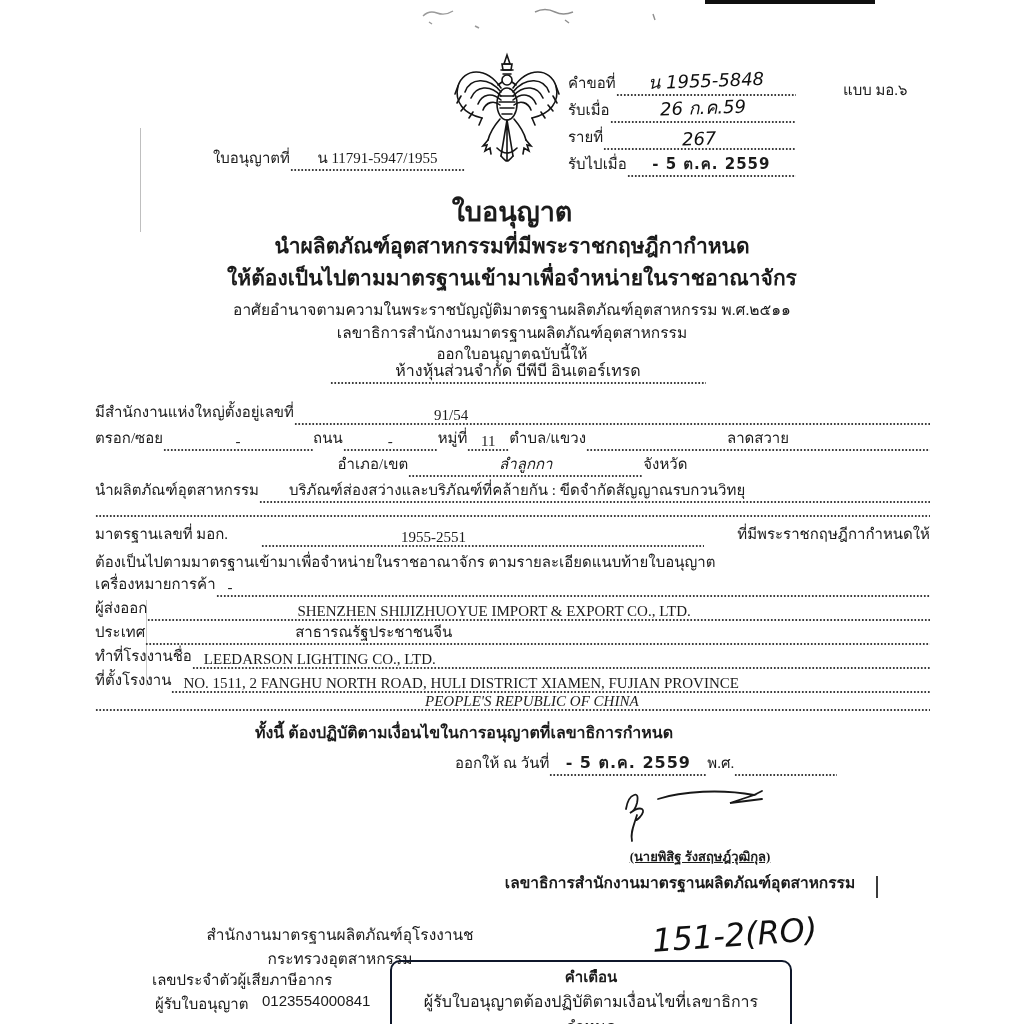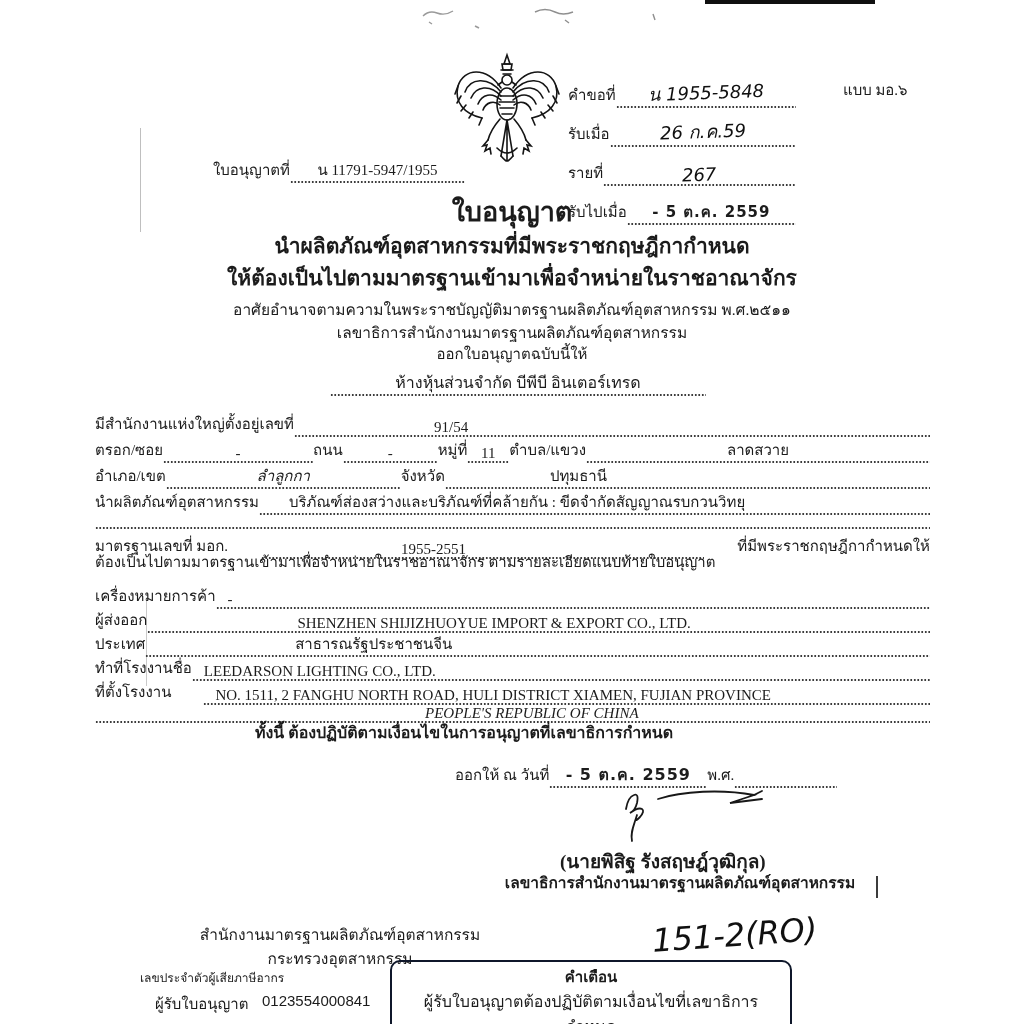--- a/index.html
+++ b/index.html
@@ -2,21 +2,21 @@
 <html><head>
 <meta charset="utf-8">
 <style>
   html,body{margin:0;padding:0;}
   body{
     width:1024px;height:1024px;position:relative;background:#ffffff;
     font-family:"Liberation Serif","DejaVu Serif",serif;color:#1b1b1b;
     overflow:hidden;
   }
   .abs{position:absolute;}
-  .row{display:flex;align-items:flex-end;margin-top:12px;}
+  .row{display:flex;align-items:flex-end;}
   .lbl{white-space:nowrap;padding-bottom:2px;font-size:15px;}
   .fill{position:relative;text-align:center;min-height:20px;}
   .fill::after{
     content:"";position:absolute;left:0;right:0;bottom:1px;height:2px;
     background-image:radial-gradient(circle,#3c3c3c 0.8px,transparent 0.95px);
     background-size:3.5px 2px;background-repeat:repeat-x;background-position:0 0;
   }
   .val{display:inline-block;font-size:15px;padding-bottom:2px;}
   .flex1{flex:1;}
   .pl12{padding-left:12px;text-align:left;}
@@ -138,21 +138,20 @@
   <span class="lbl">หมู่ที่</span>
   <span class="fill" style="flex:0 0 42px;"><span class="val">11</span></span>
   <span class="lbl">ตำบล/แขวง</span>
   <span class="fill flex1"><span class="val">ลาดสวาย</span></span>
 </div>
 
 <div class="abs row" style="left:95px;top:452px;width:835px;justify-content:center;">
   <span class="lbl">อำเภอ/เขต</span>
   <span class="fill" style="flex:0 0 235px;font-style:italic;"><span class="val">ลำลูกกา</span></span>
   <span class="lbl">จังหวัด</span>
-  <span class="fill flex1 pl105"><span class="val">ปทุมธานี</span></span>
 </div>
 
 <div class="abs row" style="left:95px;top:478px;width:835px;">
   <span class="lbl">นำผลิตภัณฑ์อุตสาหกรรม</span>
   <span class="fill flex1 pl30"><span class="val">บริภัณฑ์ส่องสว่างและบริภัณฑ์ที่คล้ายกัน : ขีดจำกัดสัญญาณรบกวนวิทยุ</span></span>
 </div>
 
 <div class="abs row" style="left:95px;top:498px;width:835px;">
   <span class="fill flex1"><span class="val">&nbsp;</span></span>
 </div>
@@ -178,21 +177,21 @@
 <div class="abs row" style="left:95px;top:620px;width:835px;justify-content:space-between;">
   <span class="lbl">ประเทศ</span>
   <span class="fill flex1 pl150"><span class="val">สาธารณรัฐประชาชนจีน</span></span>
 </div>
 
 <div class="abs row" style="left:95px;top:644px;width:835px;">
   <span class="lbl">ทำที่โรงงานชื่อ</span>
   <span class="fill flex1 pl12"><span class="val">LEEDARSON LIGHTING CO., LTD.</span></span>
 </div>
 
-<div class="abs row" style="left:95px;top:668px;width:835px;gap:32px;">
+<div class="abs row" style="left:95px;top:668px;width:835px;">
   <span class="lbl">ที่ตั้งโรงงาน</span>
   <span class="fill flex1 pl12"><span class="val">NO. 1511, 2 FANGHU NORTH ROAD, HULI DISTRICT XIAMEN, FUJIAN PROVINCE</span></span>
 </div>
 
 <div class="abs row" style="left:95px;top:692px;width:835px;font-style:italic;">
   <span class="fill flex1 pl330"><span class="val">PEOPLE'S REPUBLIC OF CHINA</span></span>
 </div>
 
 <div class="abs bold" style="left:255px;top:720px;font-size:16px;">ทั้งนี้ ต้องปฏิบัติตามเงื่อนไขในการอนุญาตที่เลขาธิการกำหนด</div>
 
@@ -205,28 +204,28 @@
 
 <svg class="abs" style="left:612px;top:783px;" width="160" height="62" viewBox="0 0 160 62">
   <g stroke="#181818" fill="none" stroke-width="1.8" stroke-linecap="round">
     <path d="M14,26 q2,-12 8,-14 q5,-2 3,8 q-2,8 -7,10 q8,-6 12,-4 q3,2 -2,8 q-5,5 -3,2"></path>
     <path d="M25,32 C22,42 18,50 20,58"></path>
     <path d="M46,16 C70,8 110,6 142,12 L118,20 L150,16"></path>
     <path d="M142,12 l8,-4"></path>
   </g>
 </svg>
 
-<div class="abs bold" style="left:560px;top:846px;width:280px;font-size:19px;">(นายพิสิฐ  รังสฤษฎ์วุฒิกุล)</div>
+<div class="abs bold" style="left:560px;top:846px;width:280px;text-align:center;font-size:13px;text-decoration:underline;">(นายพิสิฐ  รังสฤษฎ์วุฒิกุล)</div>
 <div class="abs bold" style="left:465px;top:870px;width:430px;text-align:center;font-size:15.5px;">เลขาธิการสำนักงานมาตรฐานผลิตภัณฑ์อุตสาหกรรม</div>
 
-<div class="abs sans" style="left:180px;top:922px;width:320px;text-align:center;font-size:15.5px;">สำนักงานมาตรฐานผลิตภัณฑ์อุตสาหกรรม</div>
+<div class="abs sans" style="left:180px;top:922px;width:320px;text-align:center;font-size:15.5px;">สำนักงานมาตรฐานผลิตภัณฑ์อุโรงงานช</div>
 <div class="abs sans" style="left:180px;top:946px;width:320px;text-align:center;font-size:15.5px;">กระทรวงอุตสาหกรรม</div>
 
 <div class="abs hand" style="left:652px;top:916px;font-size:32px;transform:rotate(-4deg);font-weight:normal;">151-2(RO)</div>
 
-<div class="abs sans" style="left:140px;top:968px;font-size:12px;">เลขประจำตัวผู้เสียภาษีอากร</div>
+<div class="abs sans" style="left:152px;top:968px;font-size:15px;">เลขประจำตัวผู้เสียภาษีอากร</div>
 <div class="abs sans" style="left:155px;top:992px;font-size:15px;">ผู้รับใบอนุญาต</div>
 <div class="abs sans" style="left:262px;top:992px;font-size:15px;">0123554000841</div>
 
 <div class="abs warnbox" style="left:390px;top:960px;width:378px;">
   <div class="bold" style="font-size:15px;">คำเตือน</div>
   <div style="font-size:16px;">ผู้รับใบอนุญาตต้องปฏิบัติตามเงื่อนไขที่เลขาธิการกำหนด</div>
 </div>
 
 </body></html>

